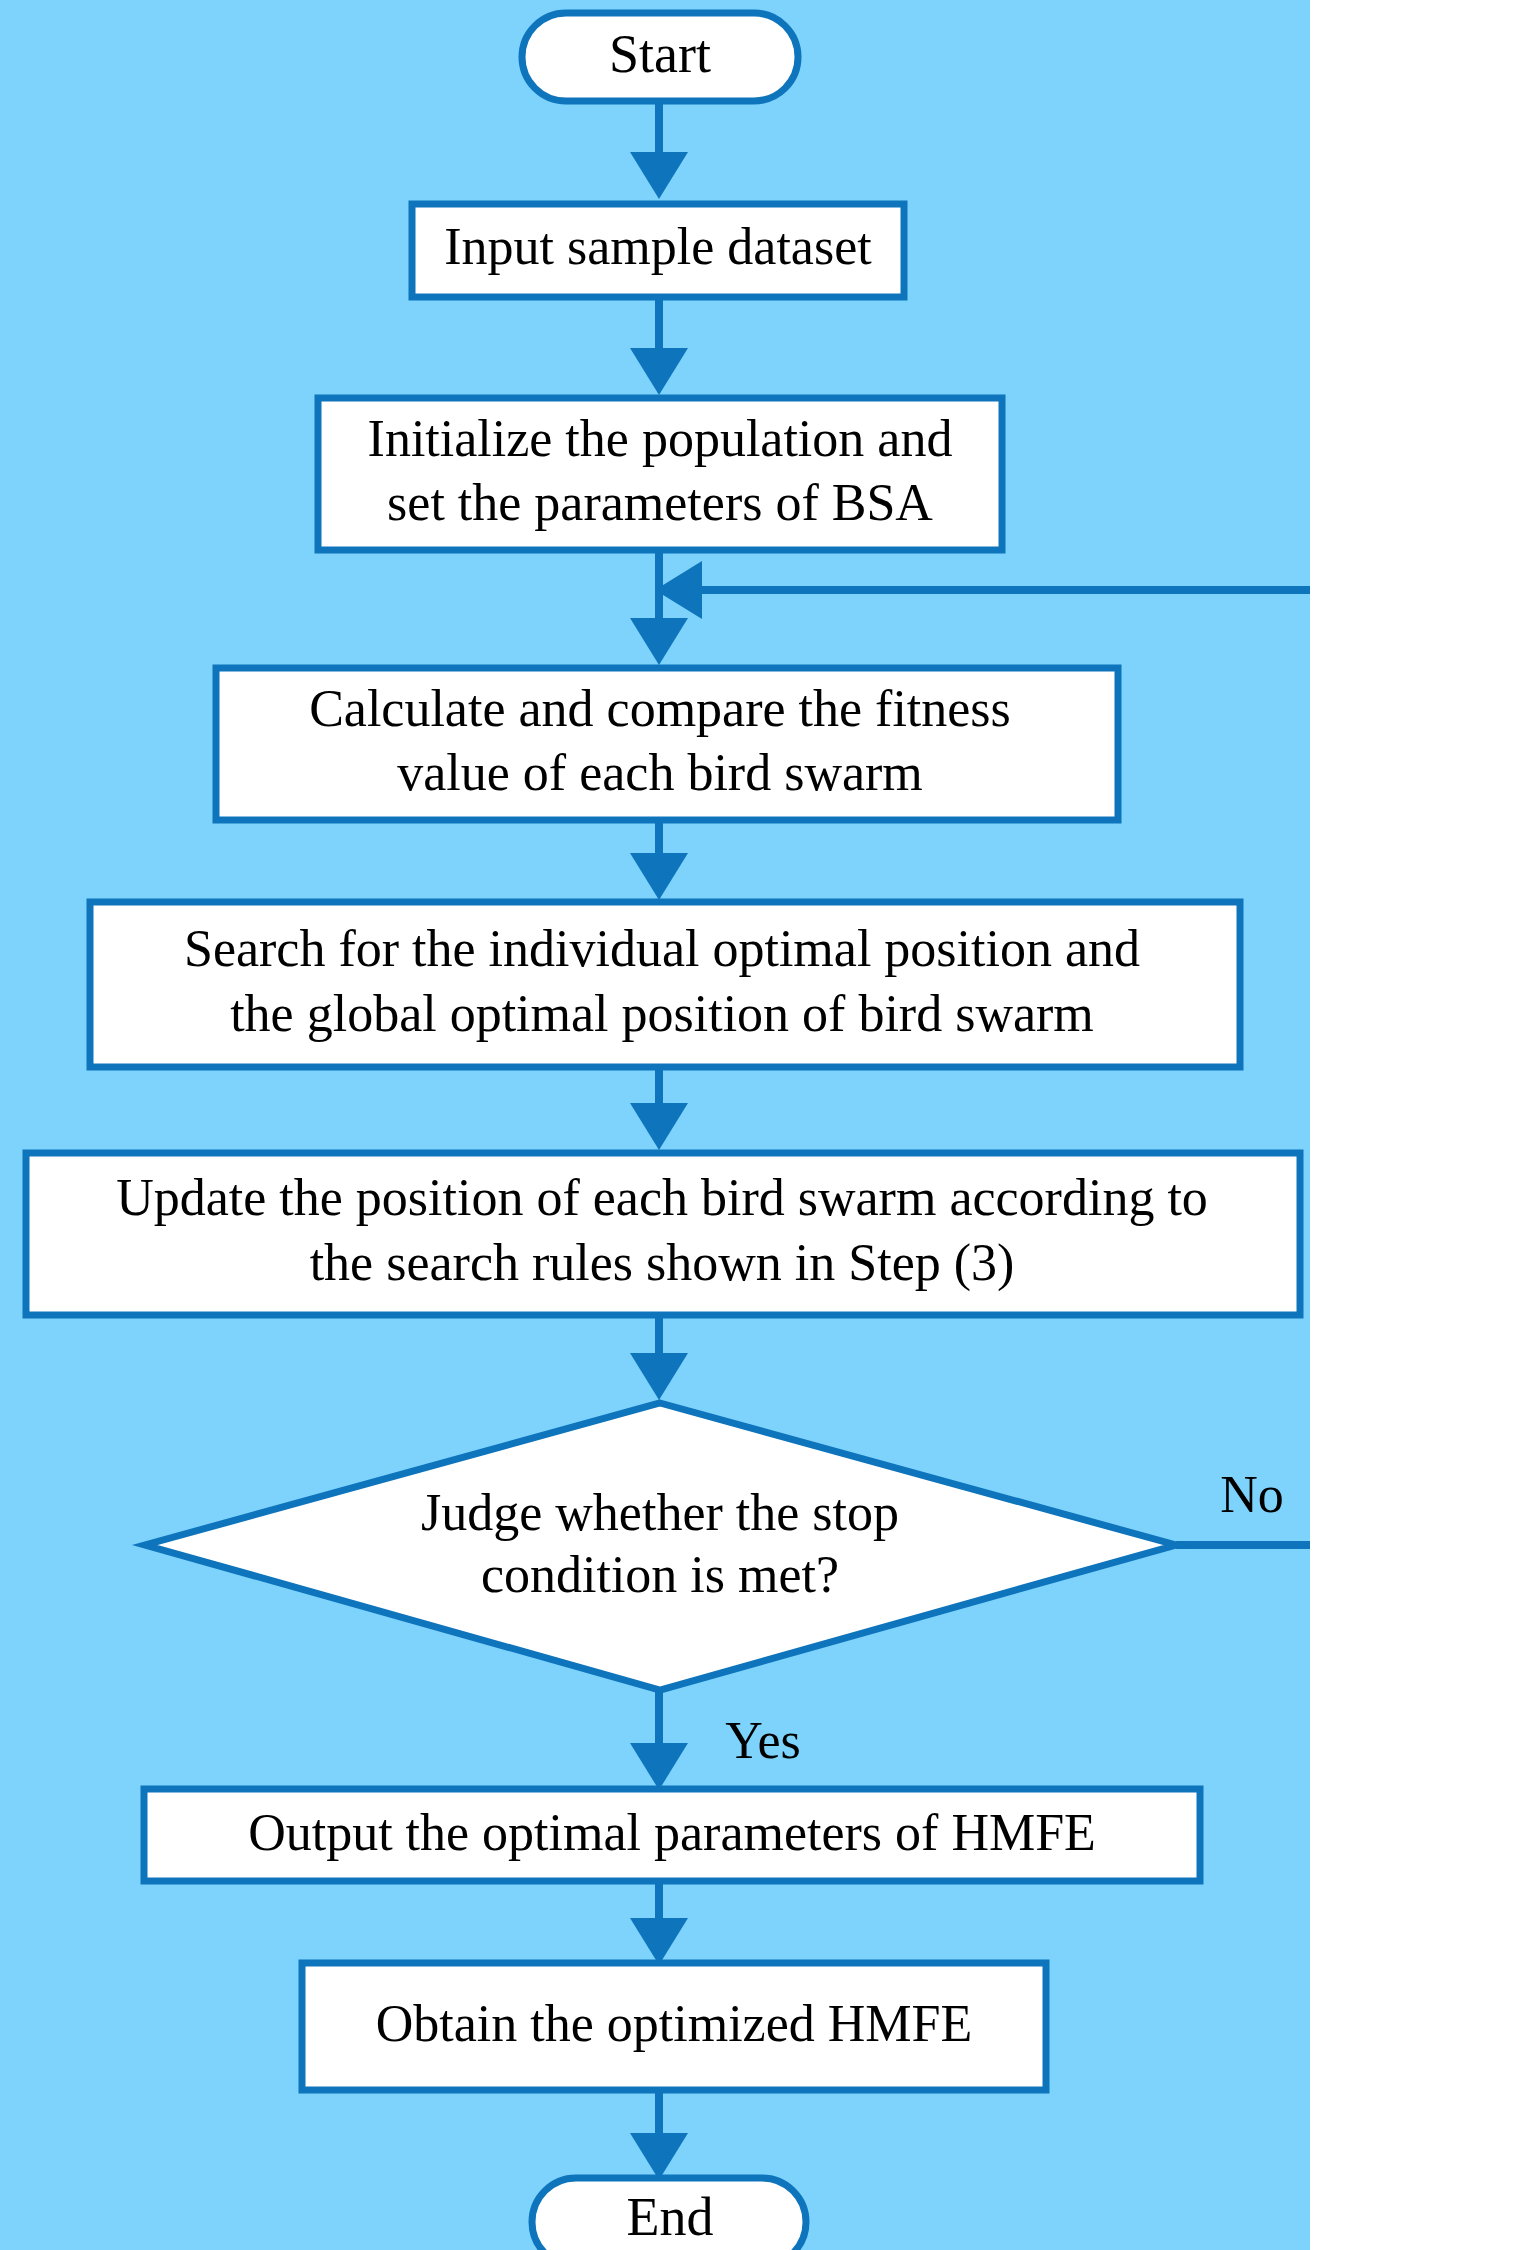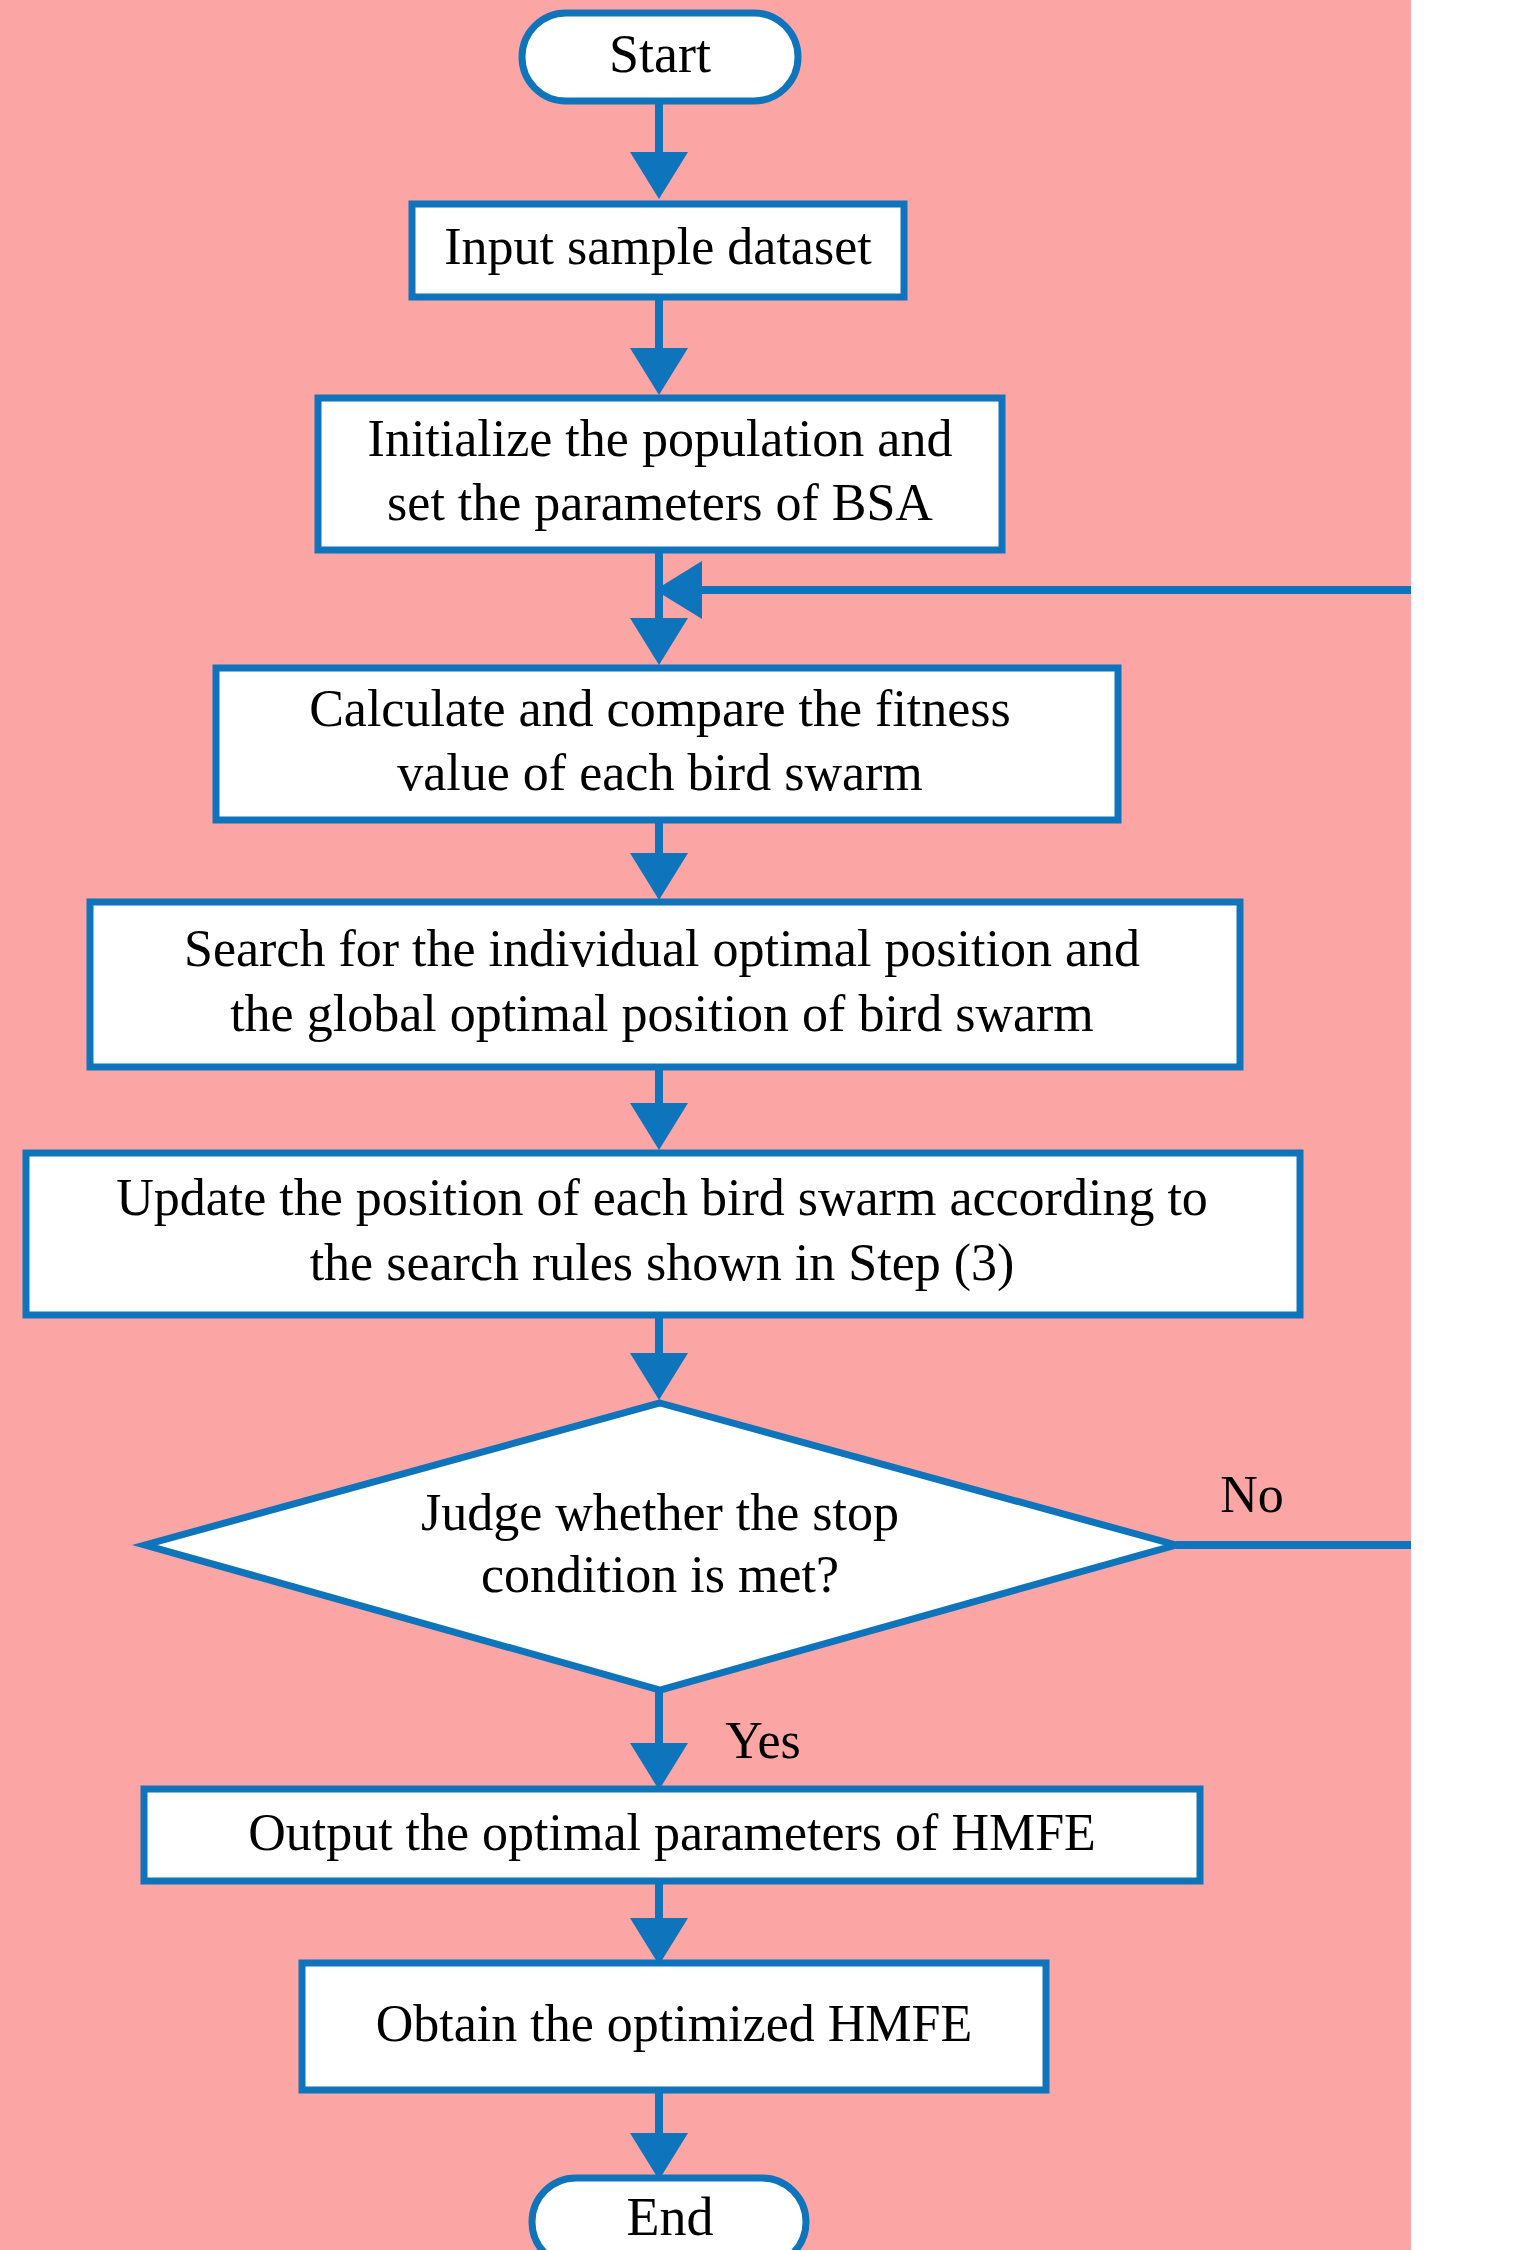--- a/index.html
+++ b/index.html
@@ -2,23 +2,23 @@
 <html><head>
 <meta charset="utf-8">
 <style>
   html, body {
     margin: 0;
     padding: 0;
     background: #ffffff;
   }
   #flowchart-root {
     position: relative;
-    width: 1411px;
+    width: 1310px;
     height: 2250px;
-    background: #fca5a5;
+    background: #7dd3fc;
     overflow: hidden;
     font-family: "Liberation Serif", "DejaVu Serif", serif;
     text-decoration: underline;
   }
   svg.fc {
     display: block;
     width: 1523px;
     height: 2250px;
   }
   .node-shape {

